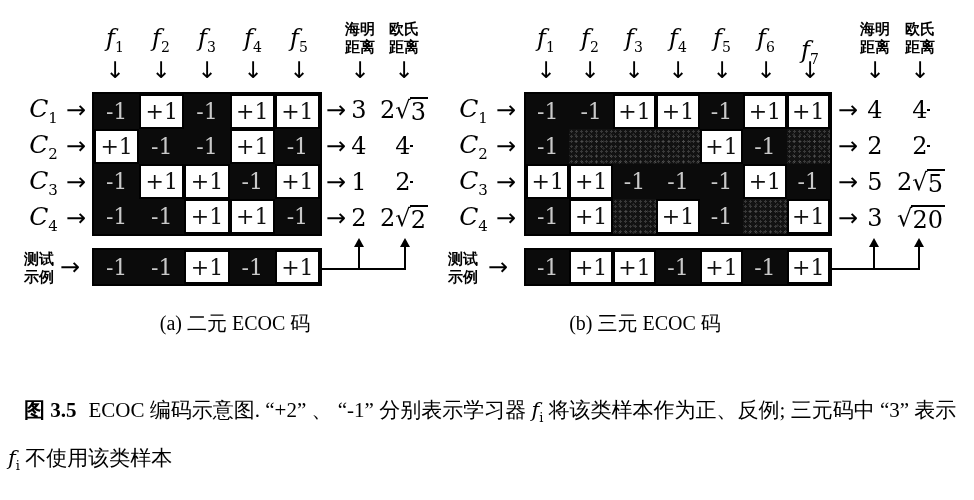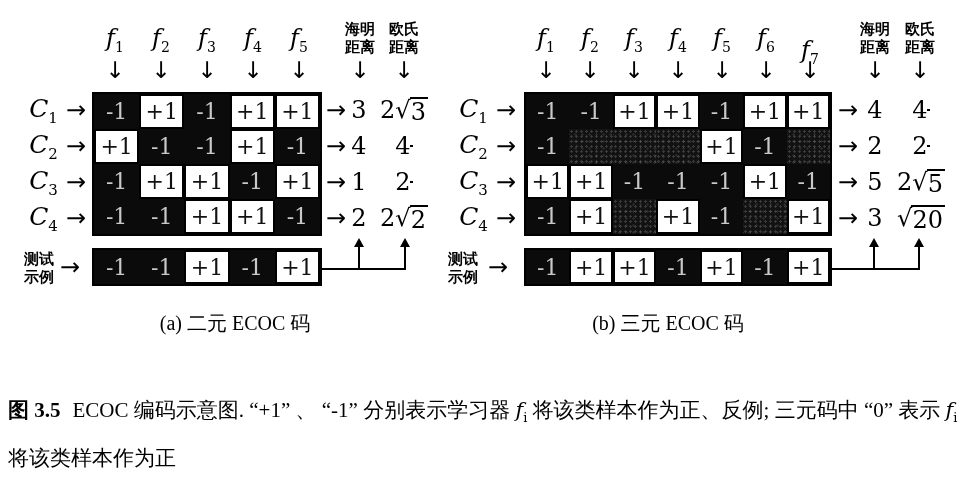--- a/index.html
+++ b/index.html
@@ -43,21 +43,21 @@
   
   .hline { position:absolute; height:2px; background:#000; }
   .vline { position:absolute; width:2px; background:#000; }
   .ahead { position:absolute; width:0; height:0; border-left:5px solid transparent;
            border-right:5px solid transparent; border-bottom:9px solid #000; }
 
   .capt { position:absolute; text-align:center; font-size:20px;
           font-family:"Liberation Serif","DejaVu Serif",serif; }
 
   .figcap { position:absolute; left:8px; top:390px; width:952px; font-size:21px; line-height:40px; }
-  .figcap b { margin-right:12px; }
+  .figcap b { margin-right:12px;margin-left:16px; }
   .fi { font-style:italic; font-family:"DejaVu Serif",serif; }
   .fi sub { font-style:normal; font-size:13px; }
 </style>
 </head>
 <body>
 
 <div class="flabel" style="left:95px;top:24px;"><span>f</span><sub>1</sub></div>
 <div class="flabel" style="left:141px;top:24px;"><span>f</span><sub>2</sub></div>
 <div class="flabel" style="left:187px;top:24px;"><span>f</span><sub>3</sub></div>
 <div class="flabel" style="left:233px;top:24px;"><span>f</span><sub>4</sub></div>
@@ -278,15 +278,15 @@
   <div class="cell neg">-1</div>
   <div class="cell pos">+1</div>
 </div>
 
 <div class="hline" style="left:832px;top:268px;width:88px;"></div>
 <div class="vline" style="left:873px;top:246px;height:24px;"></div>
 <div class="ahead" style="left:869px;top:238px;"></div>
 <div class="vline" style="left:918px;top:246px;height:24px;"></div>
 <div class="ahead" style="left:914px;top:238px;"></div>
 
-<div class="capt" style="left:538px;top:310px;width:260px;">(b) 三元 ECOC 码</div>
-
-<div class="figcap"><b>图 3.5</b><span>ECOC 编码示意图. “+1” 、 “-1” 分别表示学习器 </span><span class="fi"><span>f</span><sub>i</sub></span><span> 将该类样本作为正、反例; 三元码中 “0” 表示 </span><span class="fi"><span>f</span><sub>i</sub></span><span> 将该类样本作为正</span></div>
+<div class="capt" style="left:515px;top:310px;width:260px;">(b) 三元 ECOC 码</div>
+
+<div class="figcap"><b>图 3.5</b><span>ECOC 编码示意图. “+2” 、 “-1” 分别表示学习器 </span><span class="fi"><span>f</span><sub>i</sub></span><span> 将该类样本作为正、反例; 三元码中 “3” 表示 </span><span class="fi"><span>f</span><sub>i</sub></span><span> 不使用该类样本</span></div>
 
 </body></html>

